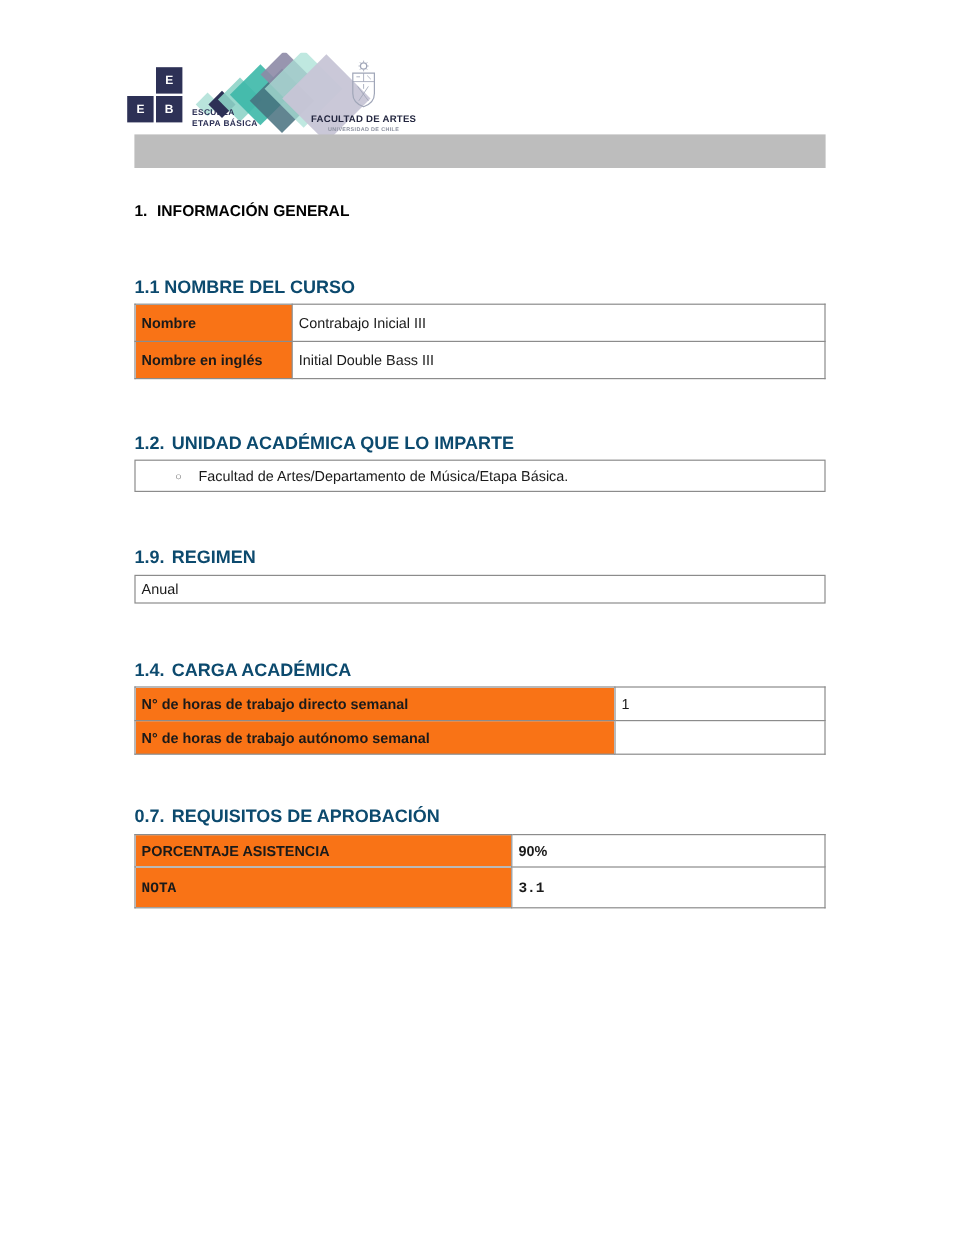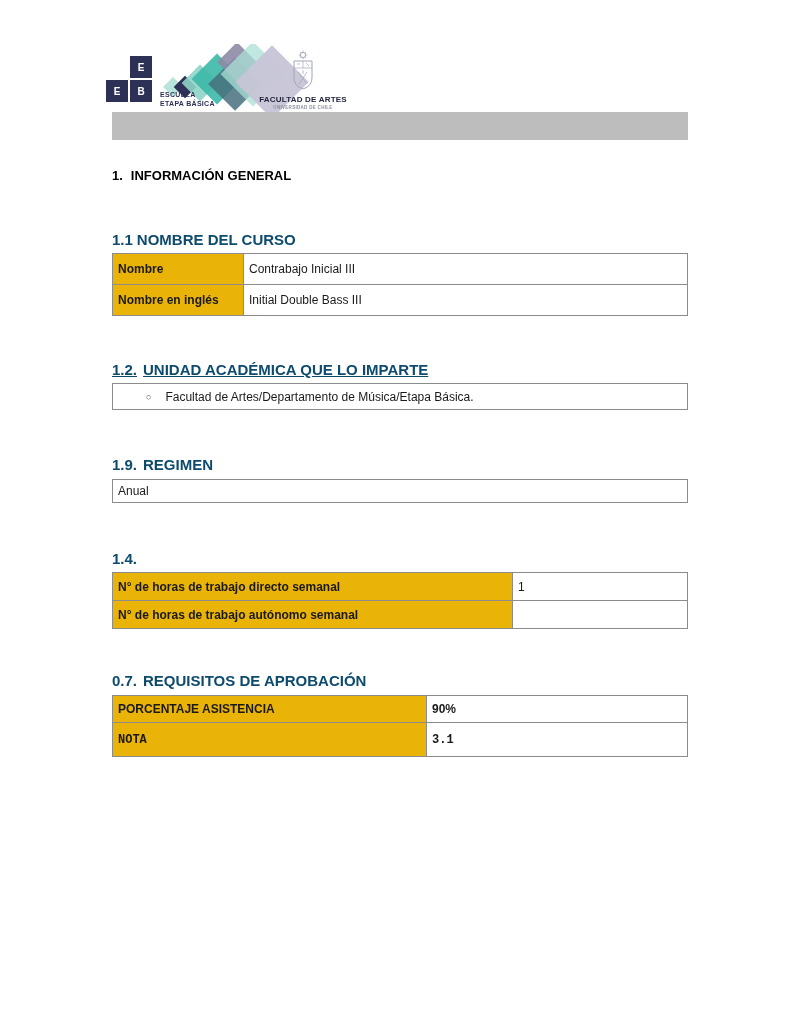--- a/index.html
+++ b/index.html
@@ -65,21 +65,21 @@
     position: absolute; left: 112px; width: 576px;
     border-collapse: collapse; table-layout: fixed;
     font-size: 12px;
   }
   table.doc-table td {
     border: 1px solid #8c8c8c;
     padding: 0 0 0 5px;
     vertical-align: middle;
     overflow: hidden; white-space: nowrap;
   }
-  td.label-cell { background: #eab308; font-weight: bold; margin-left: 42px; }
+  td.label-cell { background: #f97316; font-weight: bold; margin-left: 42px; }
   td.value-cell { background: #ffffff; }
   td.value-bold { font-weight: bold; }
 
   .single-box {
     position: absolute; left: 112px; width: 576px;
     border: 1px solid #8c8c8c; background: #ffffff;
     font-size: 12px; display: flex; align-items: center;
   }
   .bullet-glyph { font-size: 9px; color: #4d4d4d; margin-left: 33px; margin-right: 14px; }
   .plain-pad { padding-left: 5px; }
@@ -161,40 +161,40 @@
       <td class="label-cell">Nombre</td>
       <td class="value-cell">Contrabajo Inicial III</td>
     </tr>
     <tr style="height:31px;">
       <td class="label-cell">Nombre en inglés</td>
       <td class="value-cell">Initial Double Bass III</td>
     </tr>
   </tbody>
     </table>
 
-  <div class="h2" style="top:355px;text-decoration:underline;">
+  <div class="h2" style="top:355px;">
     <span>1.2.</span>
     <span>UNIDAD ACADÉMICA QUE LO IMPARTE</span>
   </div>
 
   <div class="single-box" style="top:383px; height:27px;">
     <span class="bullet-glyph">○</span>
     <span>Facultad de Artes/Departamento de Música/Etapa Básica.</span>
   </div>
 
   <div class="h2" style="top:450px;">
     <span>1.9.</span>
     <span>REGIMEN</span>
   </div>
 
   <div class="single-box plain-pad" style="top:479px; height:24px;">
     <span>Anual</span>
   </div>
 
-  <div class="h2" style="top:544px;flex-direction:column;">
+  <div class="h2" style="top:544px;">
     <span>1.4.</span>
     <span>CARGA ACADÉMICA</span>
   </div>
 
   <table class="doc-table" style="top:572px;">
     <colgroup>
         <col style="width:400px;">
         <col>
       </colgroup>
     <tbody>

